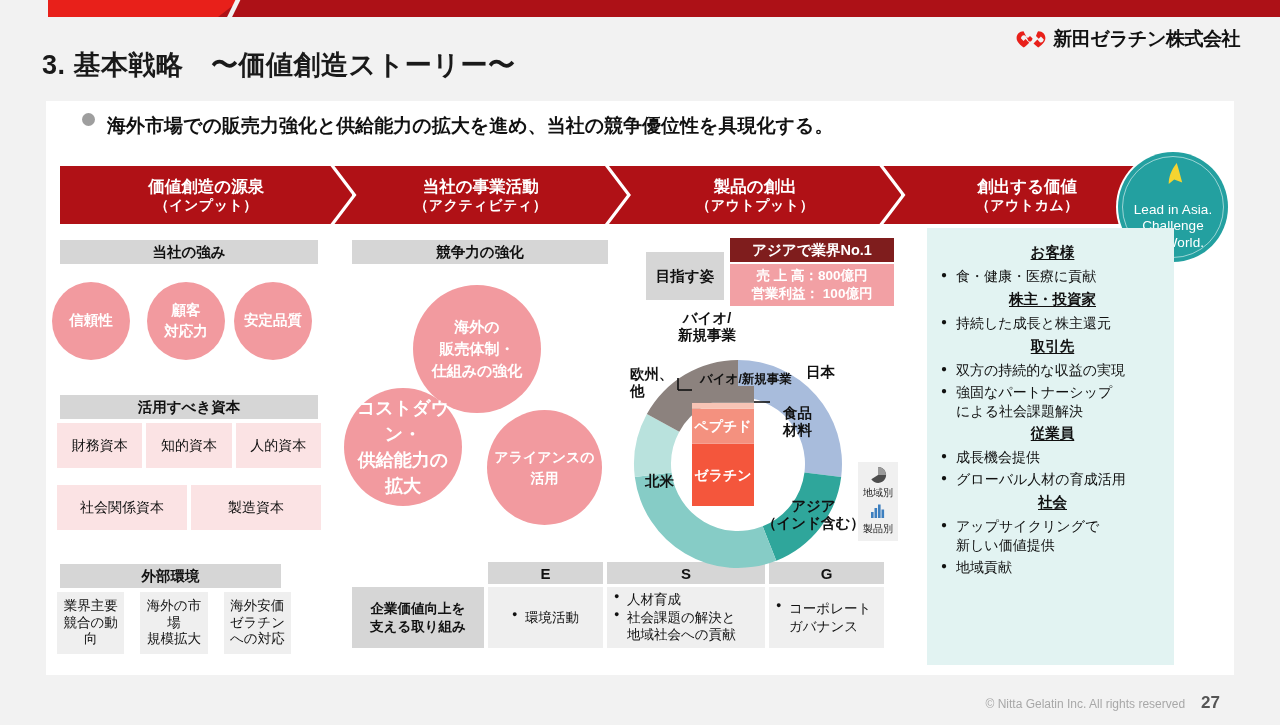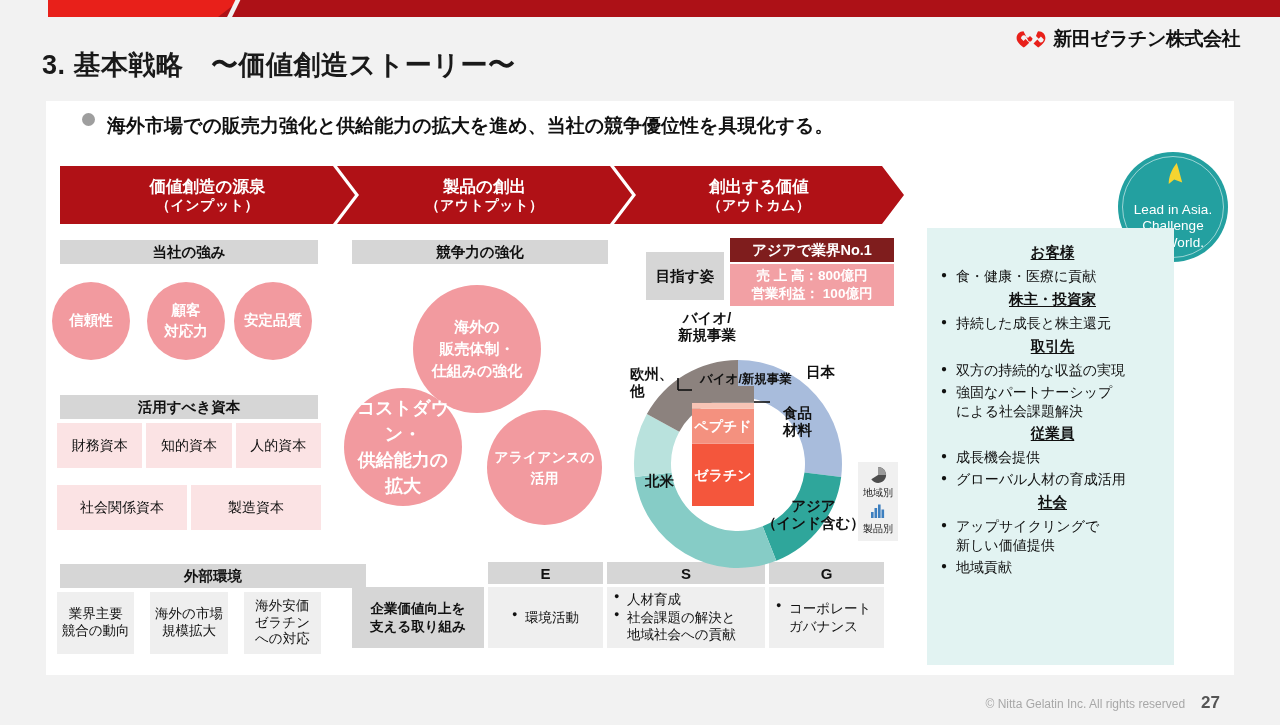--- a/index.html
+++ b/index.html
@@ -74,22 +74,22 @@
   .c1-circles { position: absolute; left: 52px; top: 282px; width: 276px; height: 78px; }
   .c1-circles .circle-pink { position: absolute; top: 0; width: 78px; height: 78px; font-size: 14.5px; }
   .c1-circles .p0 { left: 0px; }  .c1-circles .p1 { left: 95px; }  .c1-circles .p2 { left: 182px; }
 
   .c1-cap-hdr { position: absolute; left: 60px; top: 395px; width: 258px; height: 24px; }
   .c1-cap-row1 { position: absolute; left: 57px; top: 423px; width: 264px; height: 45px; display: flex; gap: 4px; }
   .c1-cap-row1 .cell-pink { flex: 1; }
   .c1-cap-row2 { position: absolute; left: 57px; top: 485px; width: 264px; height: 45px; display: flex; gap: 4px; }
   .c1-cap-row2 .cell-pink { flex: 1; }
 
-  .c1-env-hdr { position: absolute; left: 60px; top: 564px; width: 306px; height: 24px; }
-  .c1-env-row { position: absolute; left: 57px; top: 592px; width: 264px; height: 62px; display: flex; gap: 16px; }
+  .c1-env-hdr { position: absolute; left: 60px; top: 564px; width: 221px; height: 24px; }
+  .c1-env-row { position: absolute; left: 57px; top: 592px; width: 234px; height: 62px; display: flex; gap: 16px; }
   .c1-env-row .cell-gray { flex: 1; font-size: 13.5px; }
 
   
   .c2-hdr { position: absolute; left: 352px; top: 240px; width: 256px; height: 24px; }
   .c2-big   { position: absolute; left: 413px; top: 285px; width: 128px; height: 128px; font-size: 15px; }
   .c2-left  { position: absolute; left: 344px; top: 388px; width: 118px; height: 118px; font-size: 18px; }
   .c2-right { position: absolute; left: 487px; top: 410px; width: 115px; height: 115px; font-size: 14px; }
 
   
   .esg { position: absolute; left: 352px; top: 562px; width: 537px; }
@@ -164,20 +164,26 @@
   <div class="lead">
     <span class="lead-dot"></span>
     <span class="lead-text">海外市場での販売力強化と供給能力の拡大を進め、当社の競争優位性を具現化する。</span>
   </div>
 
   <div class="banner">
     <div class="chev a">
       <div>
         <div class="c1">価値創造の源泉</div>
         <div class="c2">（インプット）</div>
+      </div>
+    </div>
+    <div class="chev b">
+      <div>
+        <div class="c1">当社の事業活動</div>
+        <div class="c2">（アクティビティ）</div>
       </div>
     </div>
     <div class="chev c">
       <div>
         <div class="c1">製品の創出</div>
         <div class="c2">（アウトプット）</div>
       </div>
     </div>
     <div class="chev d">
       <div>

